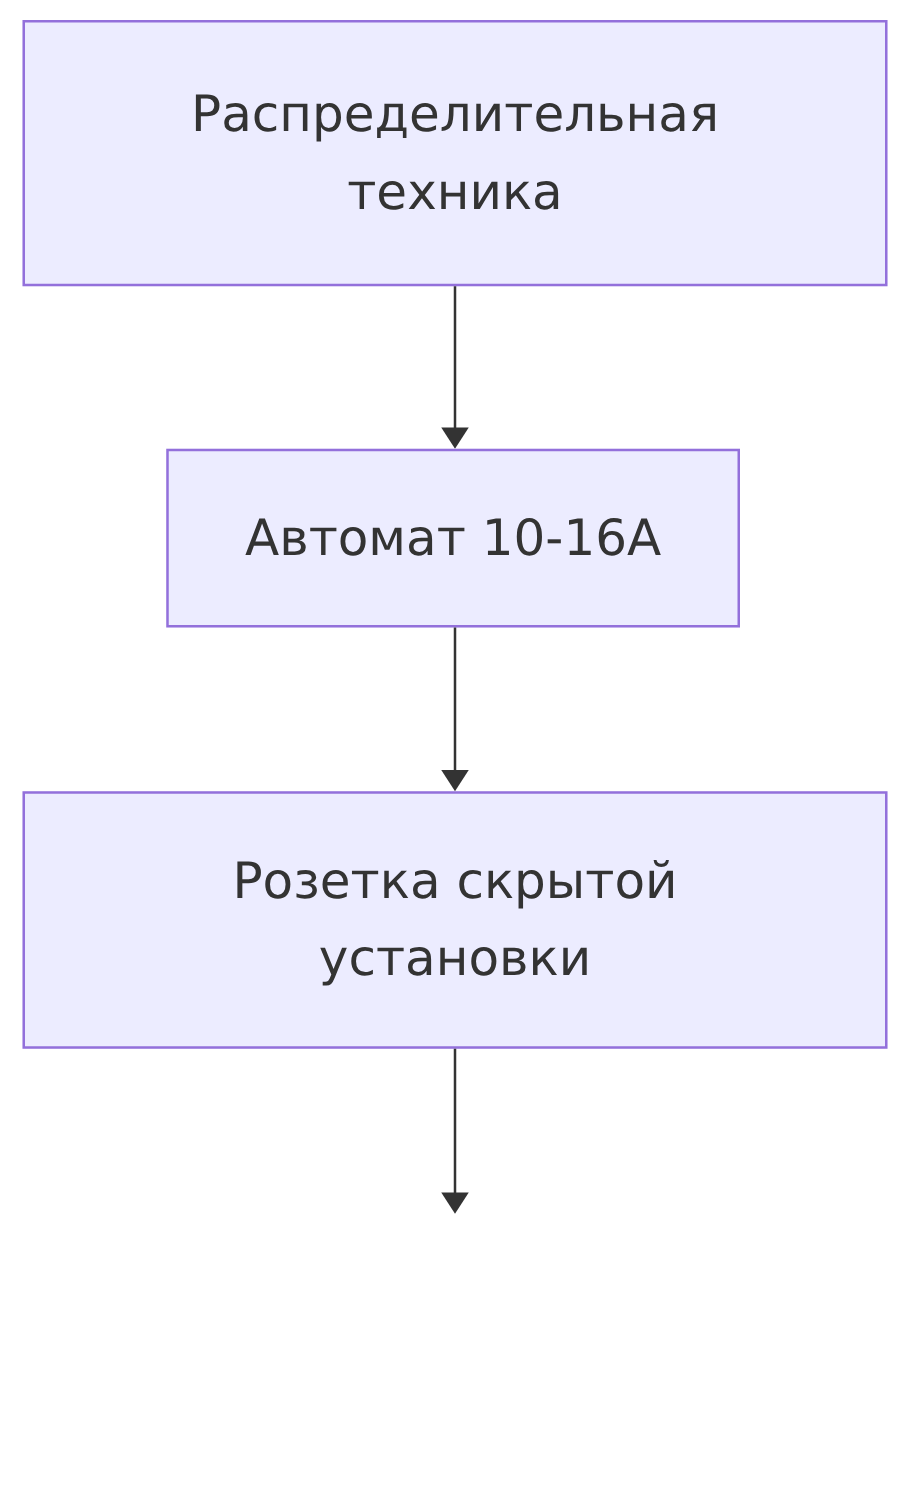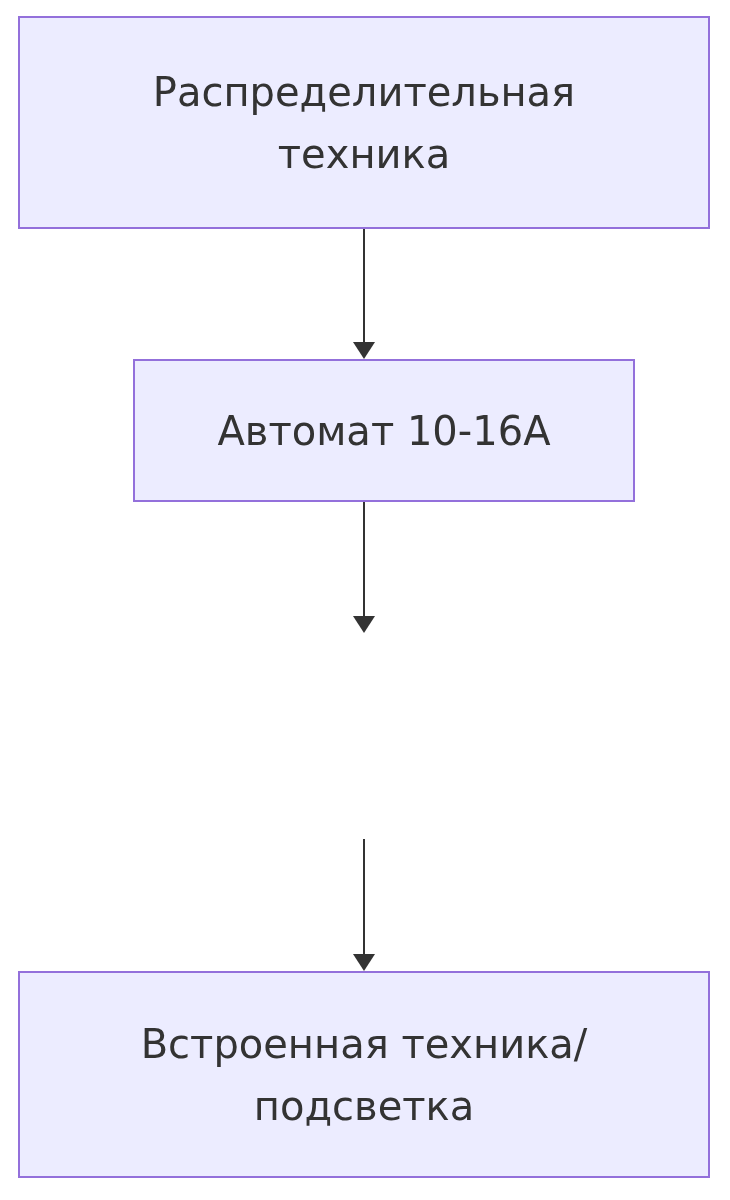--- a/index.html
+++ b/index.html
@@ -27,21 +27,21 @@
     text-align: center;
   }
   .node .line {
     display: block;
     color: #333333;
     font-size: 40px;
     line-height: 62px;
     white-space: nowrap;
   }
   .node1 { left: 18px;  top: 16px;  width: 692px; height: 213px; }
-  .node2 { left: 133px; top: 359px; width: 502px; height: 143px; }
+  .node2 { left: 133px; top: 359px; width: 459px; height: 143px; }
   .node3 { left: 18px;  top: 633px; width: 692px; height: 206px; }
   .node4 { left: 18px;  top: 971px; width: 692px; height: 207px; }
 
   .edge-line {
     position: absolute;
     left: 362.7px;
     width: 2.6px;
     background: #333333;
   }
   .edge-line.e1 { top: 229px; height: 114px; }
@@ -74,22 +74,22 @@
   <div class="edge-line e1"></div>
   <div class="arrow-head h1"></div>
 
   <div class="node node2">
     <span class="line">Автомат 10-16А</span>
   </div>
 
   <div class="edge-line e2"></div>
   <div class="arrow-head h2"></div>
 
+  <div class="node node3">
+    <span class="line">Розетка скрытой</span>
+    <span class="line">установки</span>
+  </div>
 
   <div class="edge-line e3"></div>
   <div class="arrow-head h3"></div>
 
-  <div class="node node4">
-    <span class="line">Встроенная техника/</span>
-    <span class="line">подсветка</span>
-  </div>
 
 </div>
 
 </body></html>

